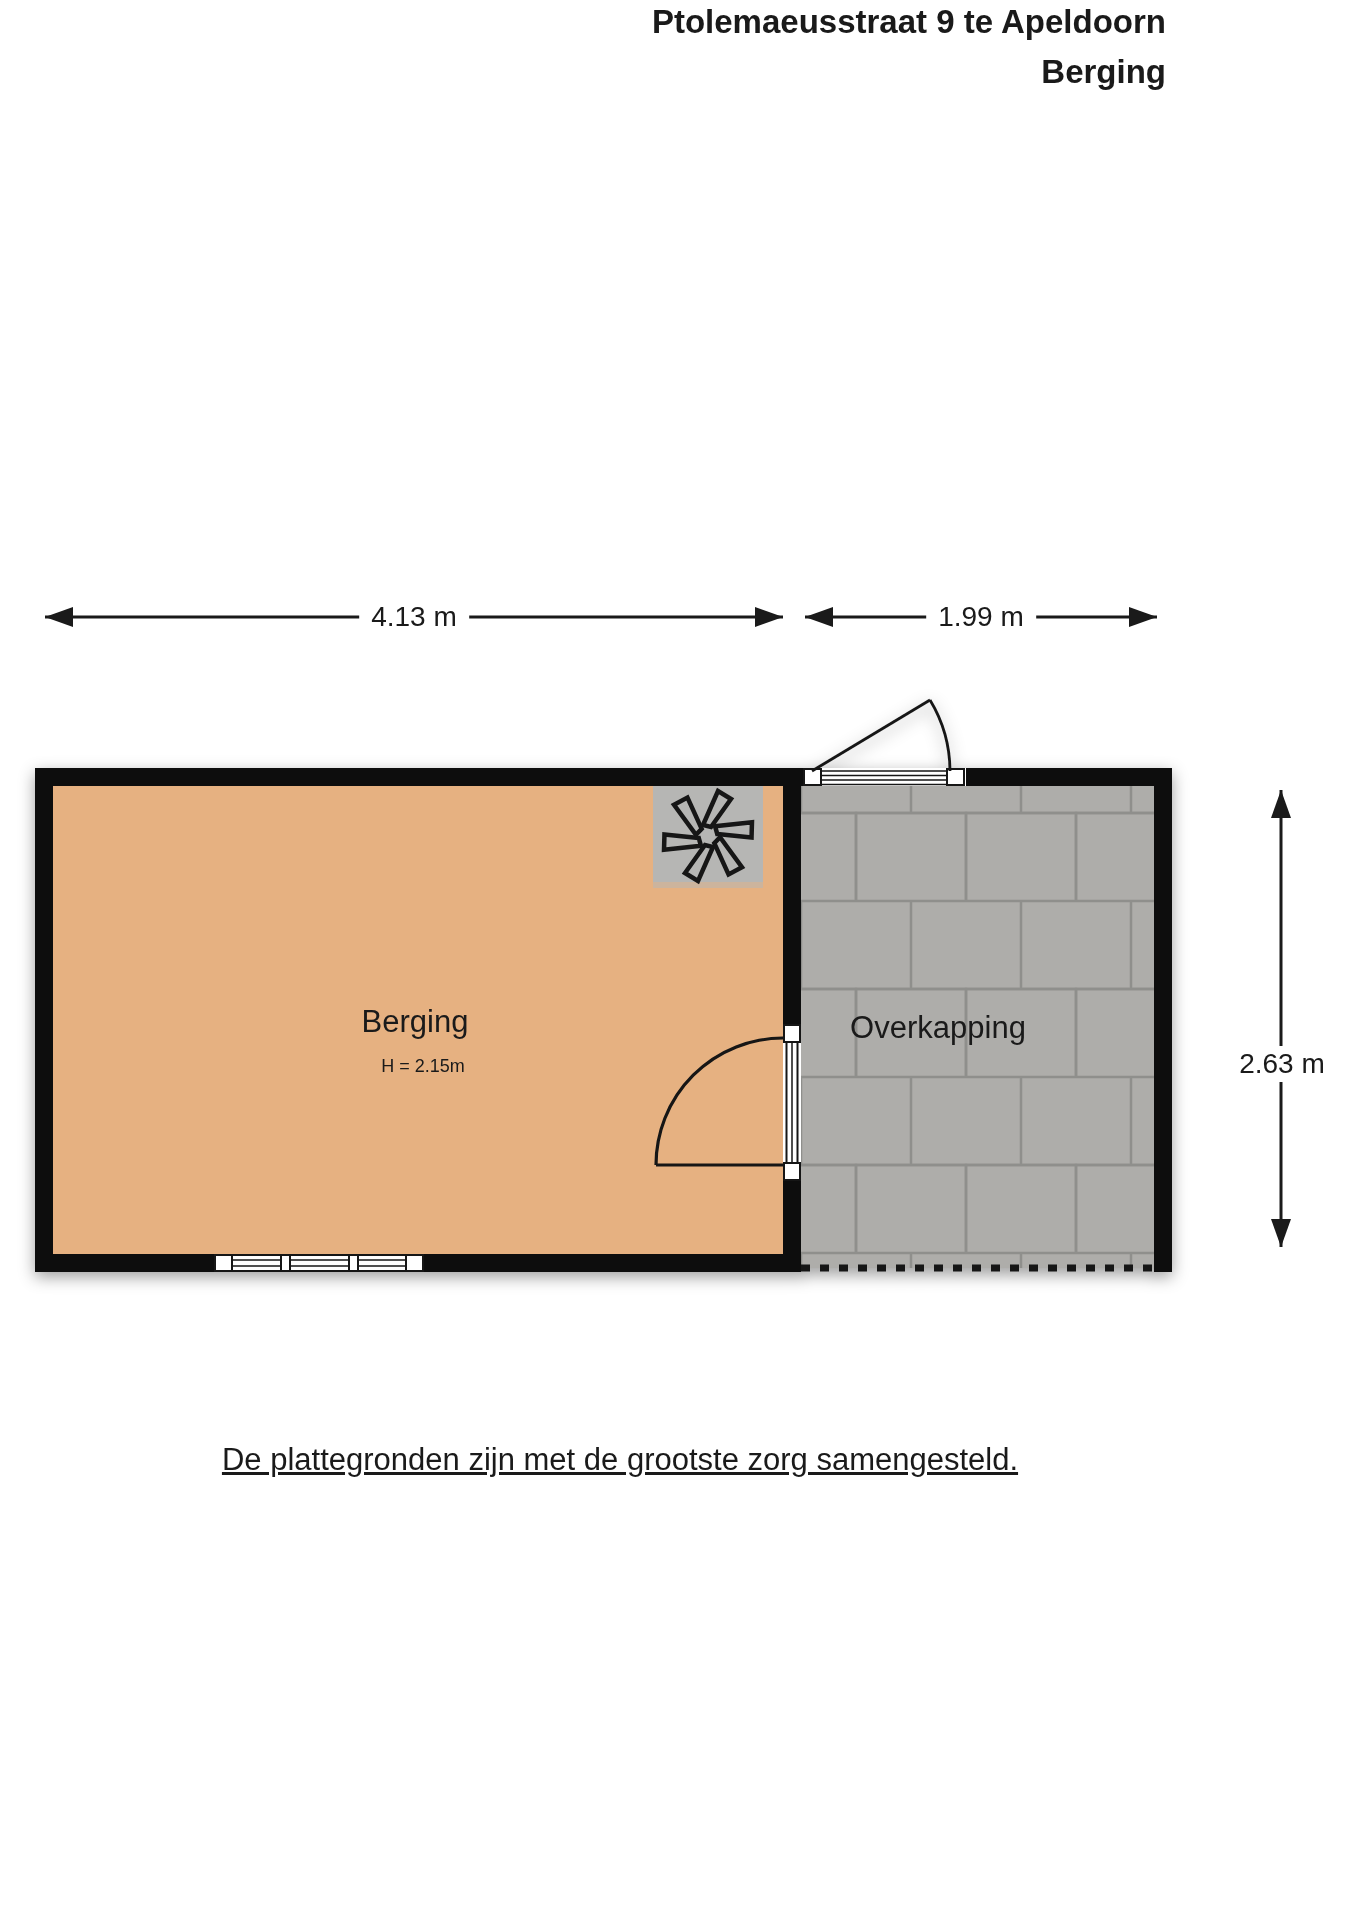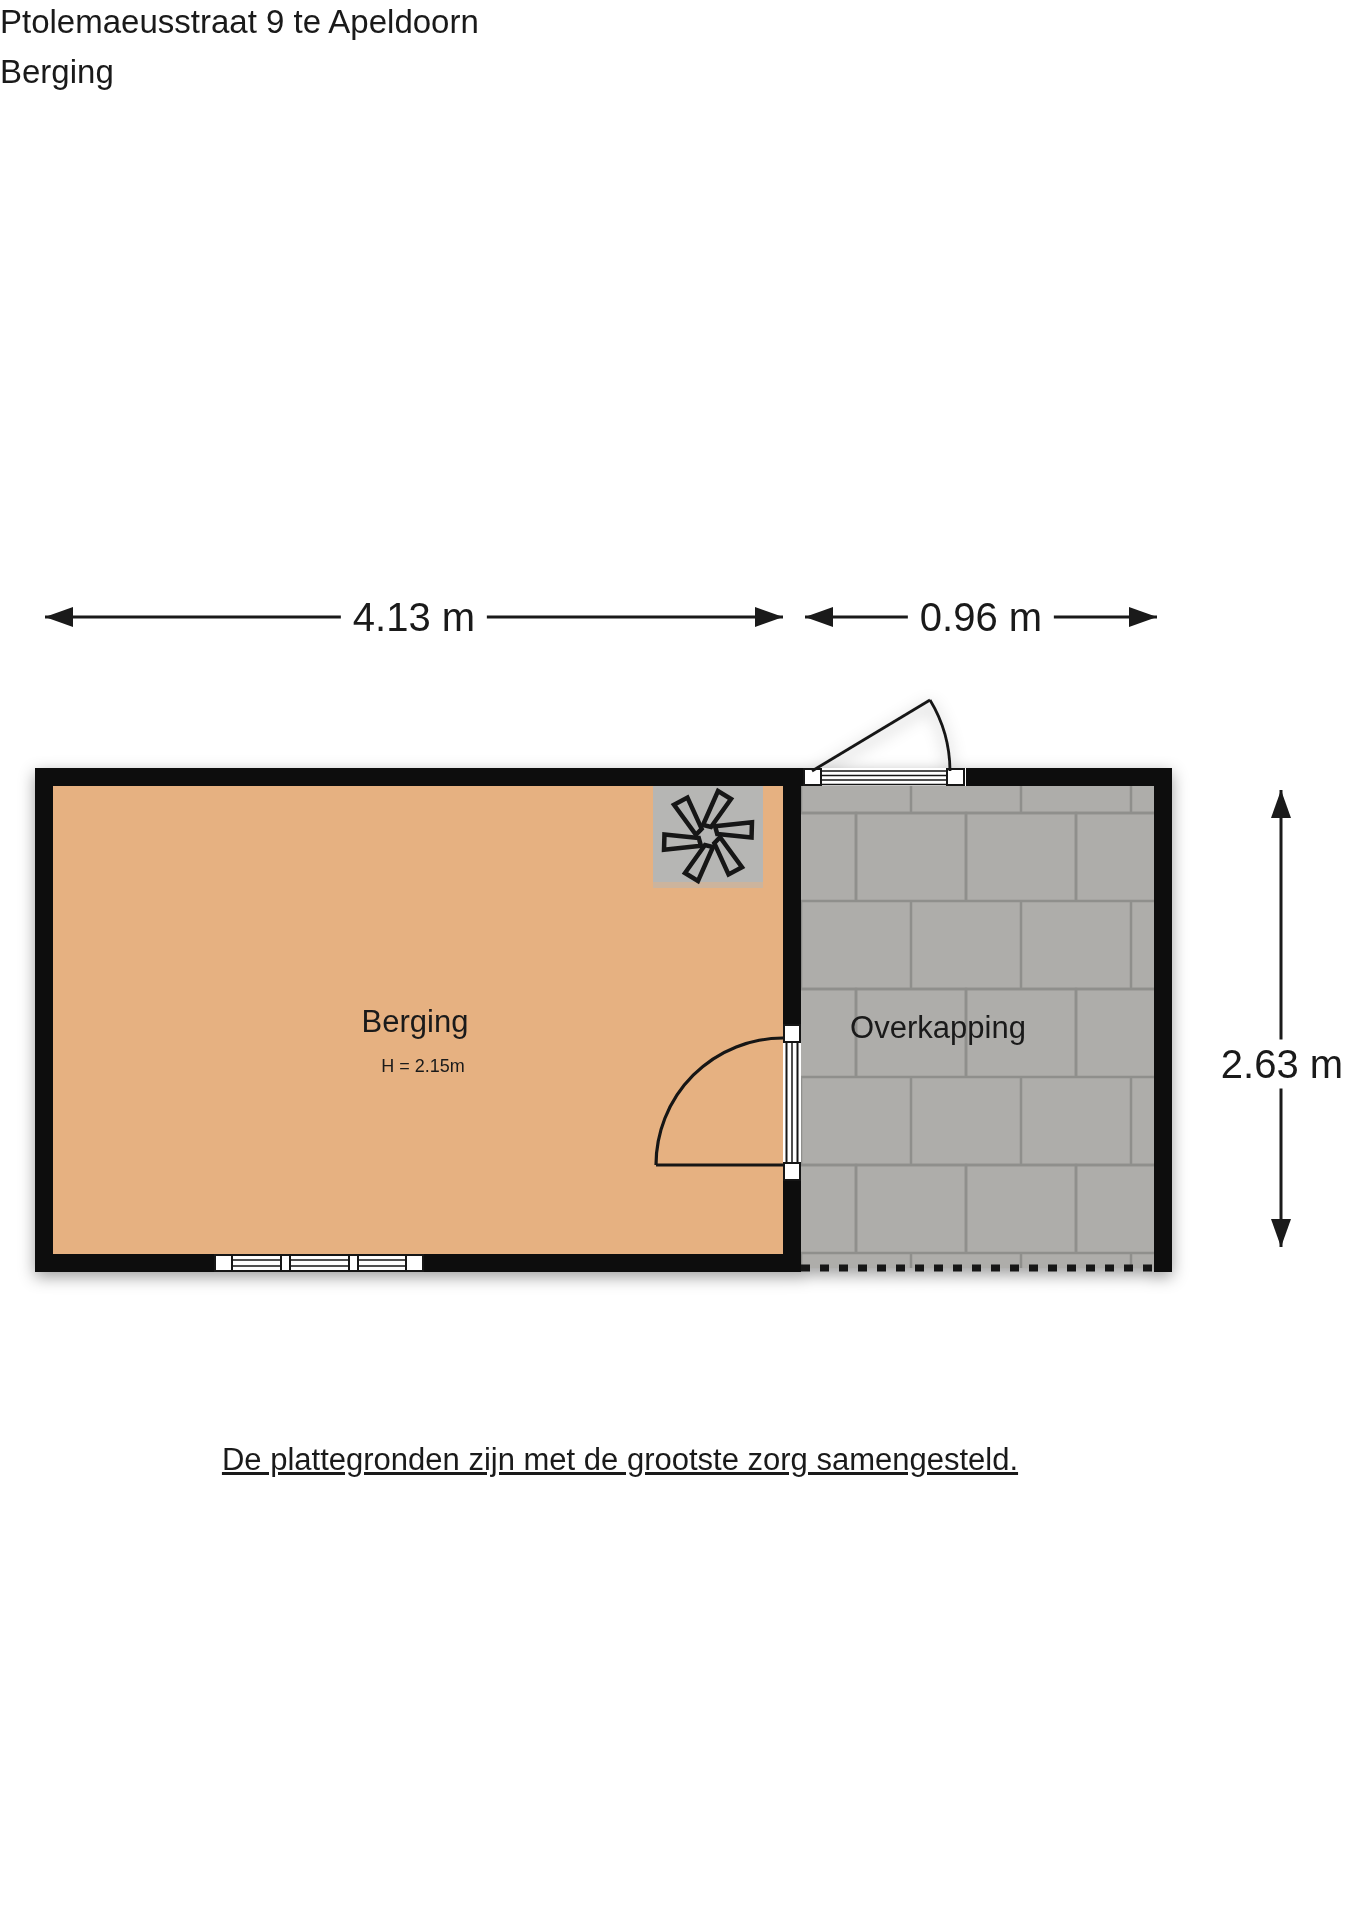--- a/index.html
+++ b/index.html
@@ -2,26 +2,26 @@
 <html style="--wall: #0f0f0f; --floor_berging: #e6b181; --floor_overkapping: #aeadaa; --tile_joint: #8f8f8c; --fan_box: #b6b6b4; --line: #1a1a1a; --text: #1a1a1a;"><head>
 <meta charset="utf-8">
 <style>
   html,body{margin:0;padding:0;background:#ffffff;}
   body{
     width:1358px;height:1920px;position:relative;overflow:hidden;
     font-family:"Liberation Sans","DejaVu Sans",sans-serif;
     color:var(--text,#1a1a1a);
   }
   .abs{position:absolute;}
-  .title-wrap{left:0;top:406;width:1166px;text-align:left;}
+  .title-wrap{left:0;top:406;width:1166px;text-align:right;font-weight:bold;}
   .page-title{font-size:33px;line-height:1.35;}
   .page-subtitle{font-size:33px;line-height:1.35;margin-top:5px;}
   .dim-label{
     position:absolute;transform:translate(-50%,-50%);
-    background:#ffffff;padding:2px 12px;font-size:40px;white-space:nowrap;
+    background:#ffffff;padding:2px 12px;font-size:28px;white-space:nowrap;
   }
   .room-label{
     position:absolute;transform:translate(-50%,-50%);
     font-size:31px;white-space:nowrap;
   }
   .height-note{
     position:absolute;transform:translate(-50%,-50%);
     font-size:18px;white-space:nowrap;
   }
   .footer-wrap{left:0;top:1440px;width:1240px;text-align:center;font-size:31px;line-height:1.3;text-decoration:underline;}
@@ -141,21 +141,21 @@
     </g>
   </g>
 </svg>
 
 <div class="abs title-wrap">
   <div class="page-title">Ptolemaeusstraat 9 te Apeldoorn</div>
   <div class="page-subtitle">Berging</div>
 </div>
 
 <div class="dim-label" style="left:414px;top:617px;">4.13 m</div>
-<div class="dim-label" style="left:981px;top:617px;">0.96 m</div>
+<div class="dim-label" style="left:981px;top:617px;">1.99 m</div>
 <div class="dim-label" style="left:1282px;top:1064px;">2.63 m</div>
 
 <div class="room-label" style="left:415px;top:1022px;">Berging</div>
 <div class="height-note" style="left:423px;top:1066px;">H = 2.15m</div>
 <div class="room-label" style="left:938px;top:1028px;">Overkapping</div>
 
 <div class="abs footer-wrap">
   <div>De plattegronden zijn met de grootste zorg samengesteld.</div>
 </div>
 

